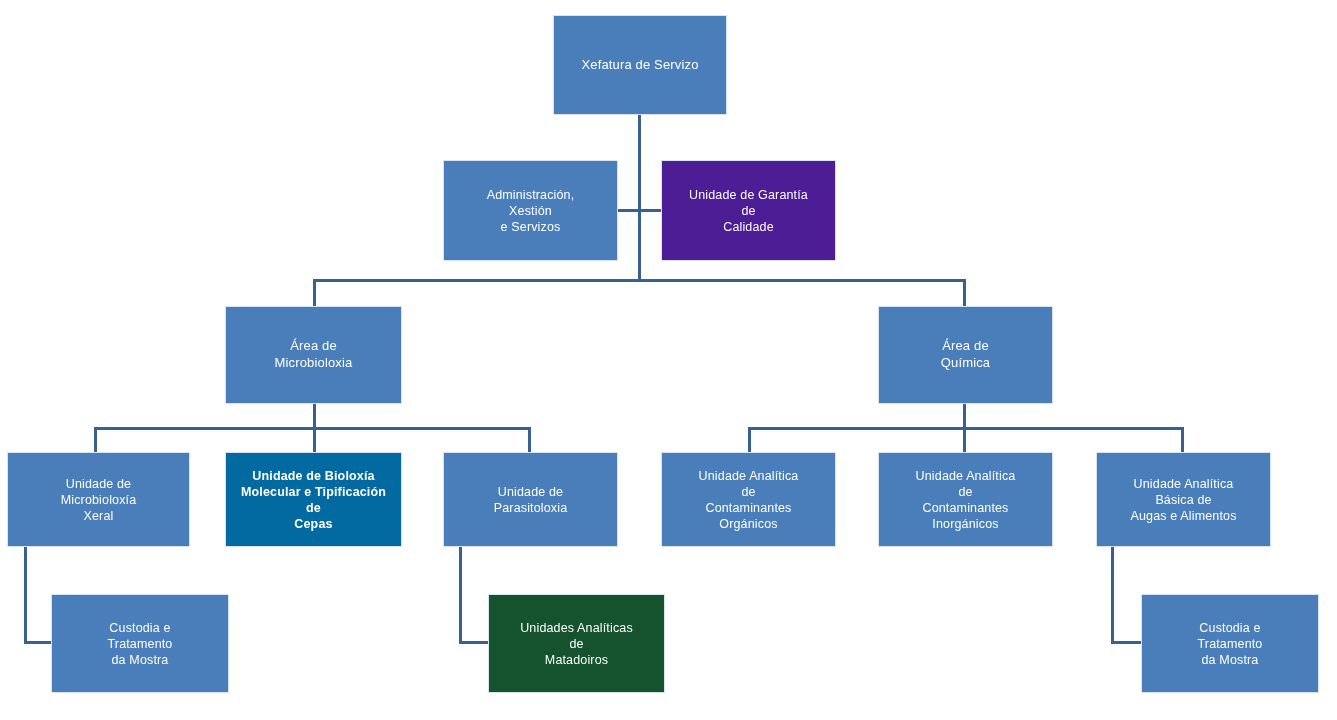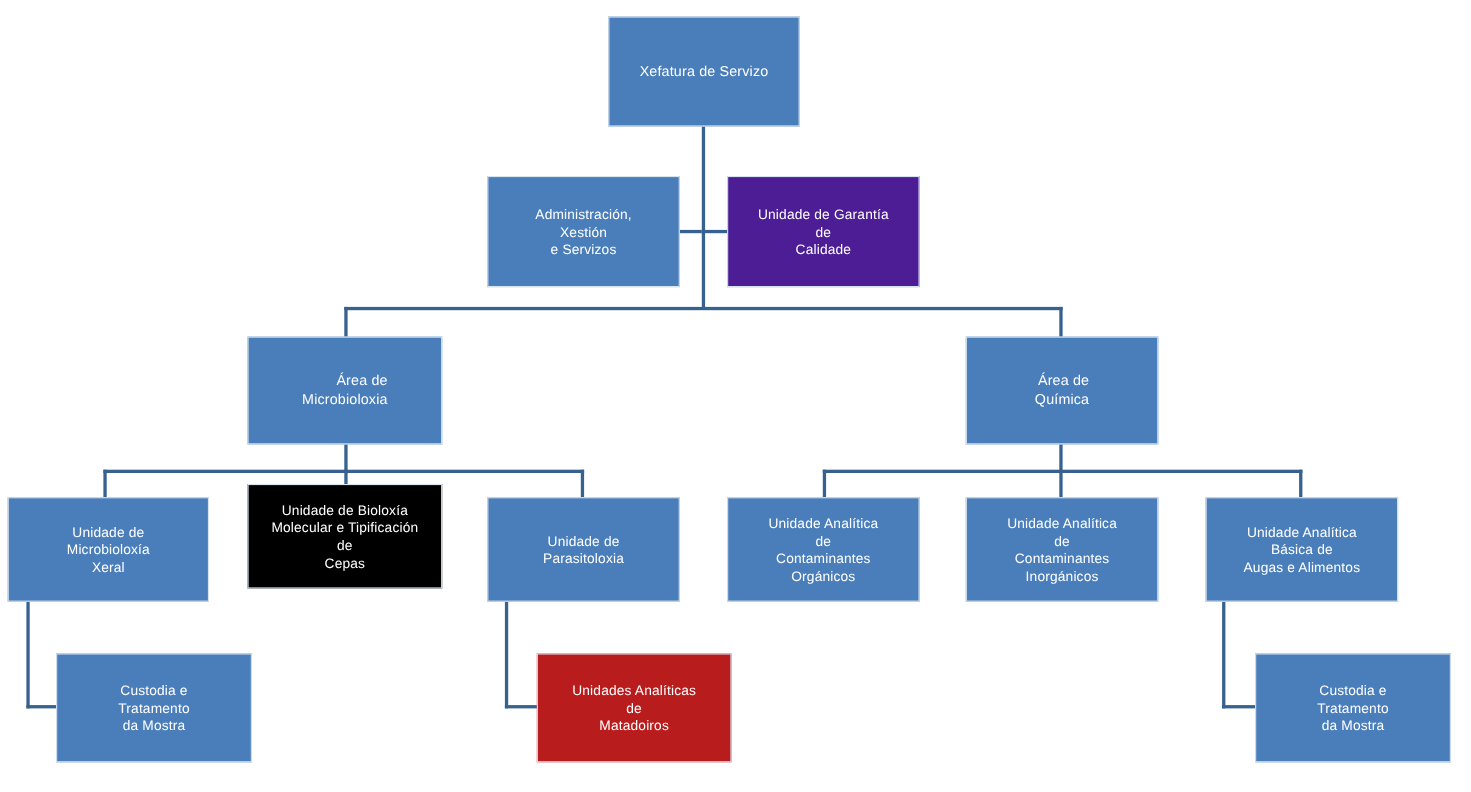--- a/index.html
+++ b/index.html
@@ -26,21 +26,21 @@
     text-align:center;
     color:#ffffff;
     font-size:12.5px;
     line-height:1.28;
     letter-spacing:0.15px;
     padding:2px 6px;
     white-space:pre-line;
     user-select:none;
   }
   .node.root{ font-size:13px; }
-  .node.area{ font-size:13px;text-align:right; }
+  .node.area{ font-size:13px; }
   .conn{
     position:absolute;
     background:#37618f;
   }
   .conn.v{ width:3px; }
   .conn.h{ height:3px; }
 </style>
 </head>
 <body>
 
@@ -74,39 +74,39 @@
     <div class="node" style="left: 661px; top: 160px; width: 175px; height: 101px; background: #4c1d95; border-color: rgb(216, 227, 240); color: rgb(255, 255, 255);">Unidade  de Garantía
 de
 Calidade</div>
     <div class="node area" style="left: 225px; top: 306px; width: 177px; height: 98px; background: rgb(74, 126, 187); border-color: rgb(216, 227, 240); color: rgb(255, 255, 255);">Área de
 Microbioloxia</div>
     <div class="node area" style="left: 878px; top: 306px; width: 175px; height: 98px; background: rgb(74, 126, 187); border-color: rgb(216, 227, 240); color: rgb(255, 255, 255);">Área de
 Química</div>
     <div class="node" style="left: 7px; top: 452px; width: 183px; height: 95px; background: rgb(74, 126, 187); border-color: rgb(216, 227, 240); color: rgb(255, 255, 255);">Unidade  de
 Microbioloxía
 Xeral</div>
-    <div class="node" style="left: 225px; top: 440px; width: 177px; height: 95px; background: #000000; border-color: rgb(216, 227, 240); color: rgb(255, 255, 255);">Unidade de Bioloxía
+    <div class="node" style="left: 225px; top: 452px; width: 177px; height: 95px; background: #0369a1; border-color: rgb(216, 227, 240); color: rgb(255, 255, 255); font-weight: bold;">Unidade de Bioloxía
 Molecular  e  Tipificación
 de
 Cepas</div>
     <div class="node" style="left: 443px; top: 452px; width: 175px; height: 95px; background: rgb(74, 126, 187); border-color: rgb(216, 227, 240); color: rgb(255, 255, 255);">Unidade de
 Parasitoloxia</div>
     <div class="node" style="left: 661px; top: 452px; width: 175px; height: 95px; background: rgb(74, 126, 187); border-color: rgb(216, 227, 240); color: rgb(255, 255, 255);">Unidade Analítica
 de
 Contaminantes
 Orgánicos</div>
     <div class="node" style="left: 878px; top: 452px; width: 175px; height: 95px; background: rgb(74, 126, 187); border-color: rgb(216, 227, 240); color: rgb(255, 255, 255);">Unidade  Analítica
 de
 Contaminantes
 Inorgánicos</div>
     <div class="node" style="left: 1096px; top: 452px; width: 175px; height: 95px; background: rgb(74, 126, 187); border-color: rgb(216, 227, 240); color: rgb(255, 255, 255);">Unidade Analítica
 Básica de
 Augas e Alimentos</div>
     <div class="node" style="left: 51px; top: 594px; width: 178px; height: 99px; background: rgb(74, 126, 187); border-color: rgb(216, 227, 240); color: rgb(255, 255, 255);">Custodia e
 Tratamento
 da Mostra</div>
-    <div class="node" style="left: 488px; top: 594px; width: 177px; height: 99px; background: #b91c1c; border-color: rgb(216, 227, 240); color: rgb(255, 255, 255);">Unidades Analíticas
+    <div class="node" style="left: 488px; top: 594px; width: 177px; height: 99px; background: #14532d; border-color: rgb(216, 227, 240); color: rgb(255, 255, 255);">Unidades Analíticas
 de
 Matadoiros</div>
     <div class="node" style="left: 1141px; top: 594px; width: 178px; height: 99px; background: rgb(74, 126, 187); border-color: rgb(216, 227, 240); color: rgb(255, 255, 255);">Custodia e
 Tratamento
 da Mostra</div>
   </div>
 
 </body></html>

